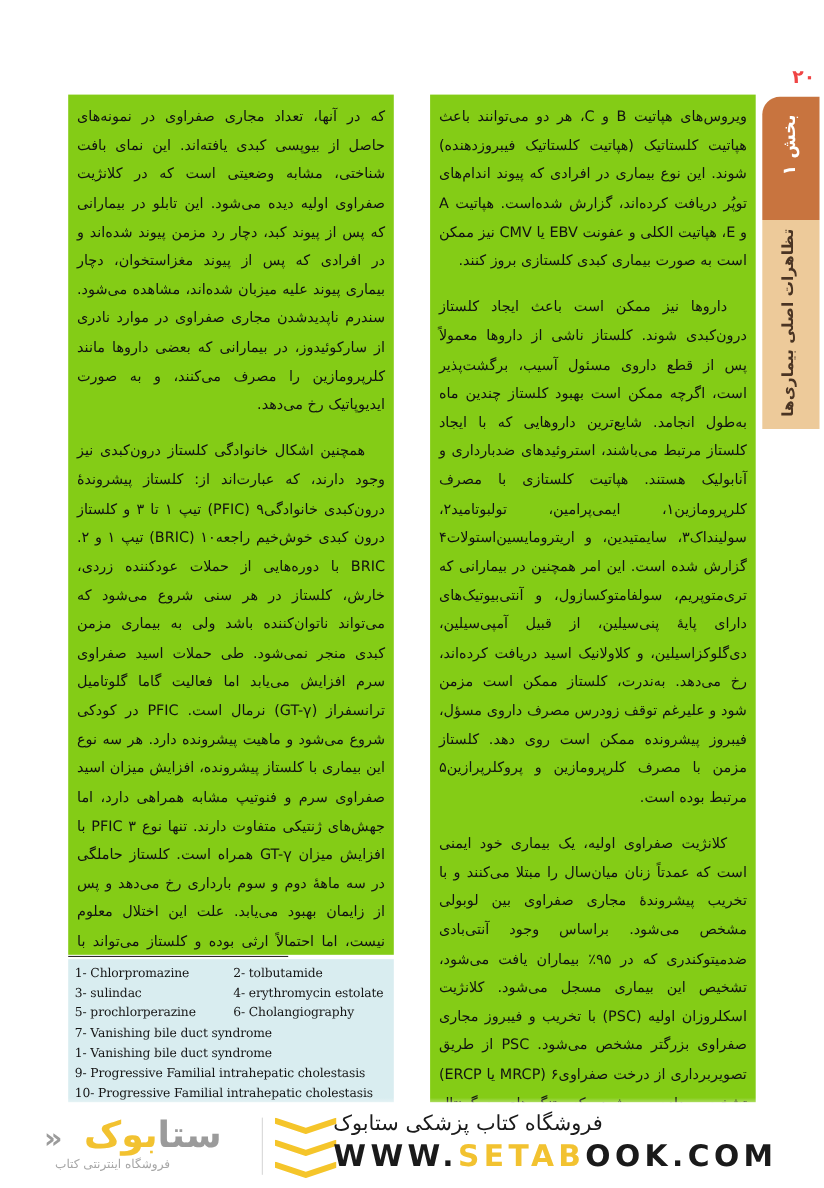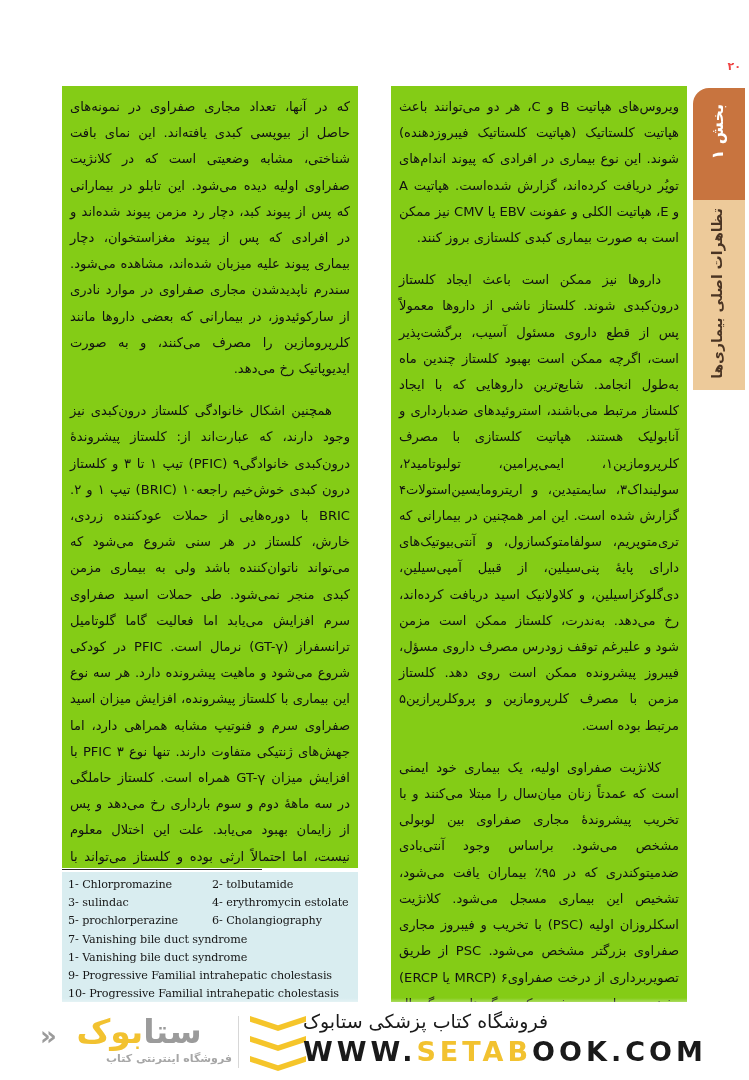--- a/index.html
+++ b/index.html
@@ -74,21 +74,21 @@
     font-weight: bold;
     color: #4a3423;
     letter-spacing: 0.5px;
   }
 
   
   #page-number {
     position: absolute;
     top: 60px;
     right: 8px;
-    font-size: 11px;
+    font-size: 17px;
     font-weight: bold;
     color: #ef4444;
     font-family: "DejaVu Sans", "Liberation Sans", sans-serif;
     z-index: 7;
   }
 
   
   .column {
     position: absolute;
     background: #84cc16;
@@ -213,26 +213,25 @@
     top: 13px;
     font-size: 26px;
     color: #9b9b9b;
     font-weight: bold;
   }
   #logo-sub {
     position: absolute;
     left: 12px;
     top: 44px;
     width: 182px;
-    text-align: right;
+    text-align: left;
     font-size: 11px;
     color: #a6a6a6;
     direction: rtl;
     font-family: "DejaVu Sans", "Liberation Sans", sans-serif;
-    font-weight: bold;
   }
   #logo-divider {
     position: absolute;
     left: 200px;
     top: 8px;
     width: 1px;
     height: 52px;
     background: #d7d7d7;
   }
   #logo-chevrons {

